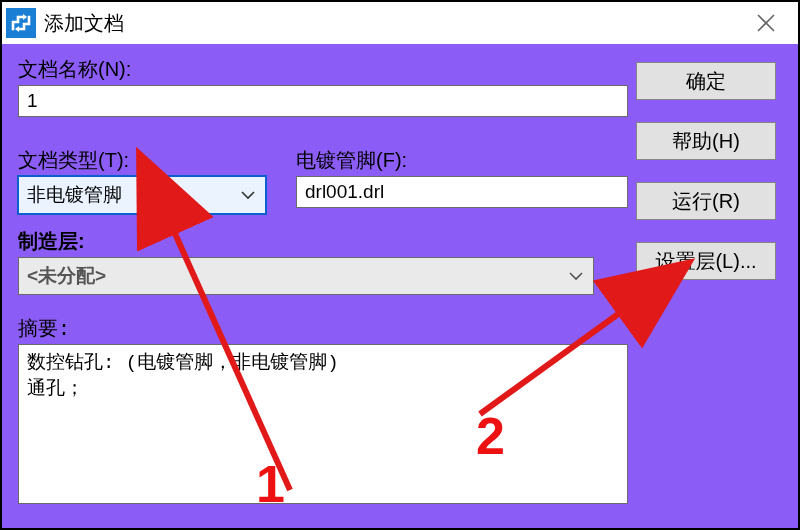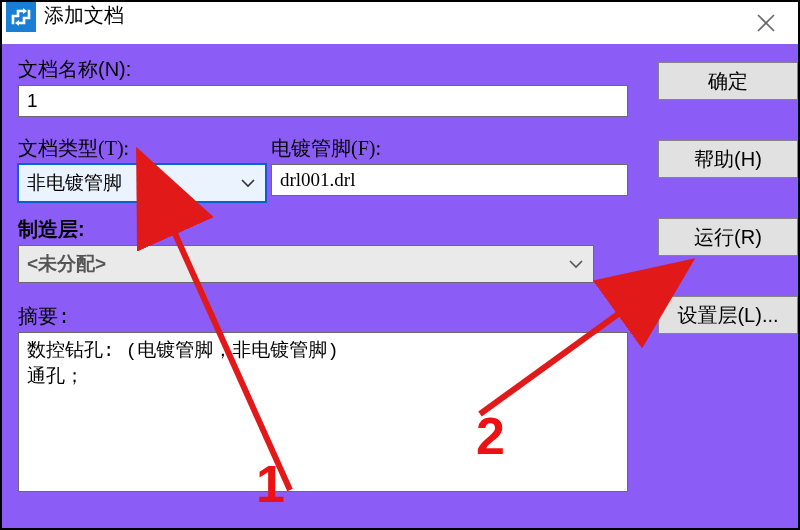--- a/index.html
+++ b/index.html
@@ -17,21 +17,21 @@
     width: 800px;
     height: 530px;
     border: 2px solid #000;
     background: #f0f0f0;
     position: relative;
   }
   .titlebar {
     height: 42px;
     background: #fff;
     display: flex;
-    align-items: flex-start;
+    align-items: center;
     padding: 0 4px;
     position: relative;
   }
   .app-icon {
     width: 30px; height: 30px;
     background: #1a7fd4;
     display: flex; align-items:center; justify-content:center;
     margin-right: 8px;
   }
   .app-icon svg { display:block; }
@@ -42,21 +42,21 @@
     color:#666; font-size:24px;
   }
   .content {
     position: absolute;
     top: 42px; left:0; right:0; bottom:0;
     background:#8b5cf6;
     padding: 12px 8px 0 16px;
   }
   .label { color:#000; margin-bottom:2px; }
   .row-main { width: 610px; }
-  .row-two { display:flex; gap:5px; width:610px; margin-top:18px;font-family:Liberation Serif, serif; }
+  .row-two { display:flex; gap:30px; width:610px; margin-top:30px; }
   .col { flex:1; min-width:0; }
   .col-left { flex:0 0 248px; }
   .col-right { flex:1; }
   input[type="text"], .textbox, .select-box, .summary-box {
     width:100%;
     background:#fff;
     border:1px solid #6a6a6a;
     font-family: inherit;
     font-size: 19px;
     padding: 4px 8px;
@@ -80,23 +80,23 @@
     background:#eaeaea;
     color:#555;
   }
   .summary-box {
     height:160px;
     white-space:pre-line;
   }
   .button-col {
     position:absolute;
     top: 18px;
-    right: 0;
+    right: 22px;
     width: 140px;
-    display:flex; flex-direction:column; gap:40px;
+    display:flex; flex-direction:column; gap:22px;
   }
   .btn {
     height:38px;
     background:#e1e1e1;
     border:1px solid #858585;
     display:flex; align-items:center; justify-content:center;
     font-size:20px;
     user-select:none;
   }
   

